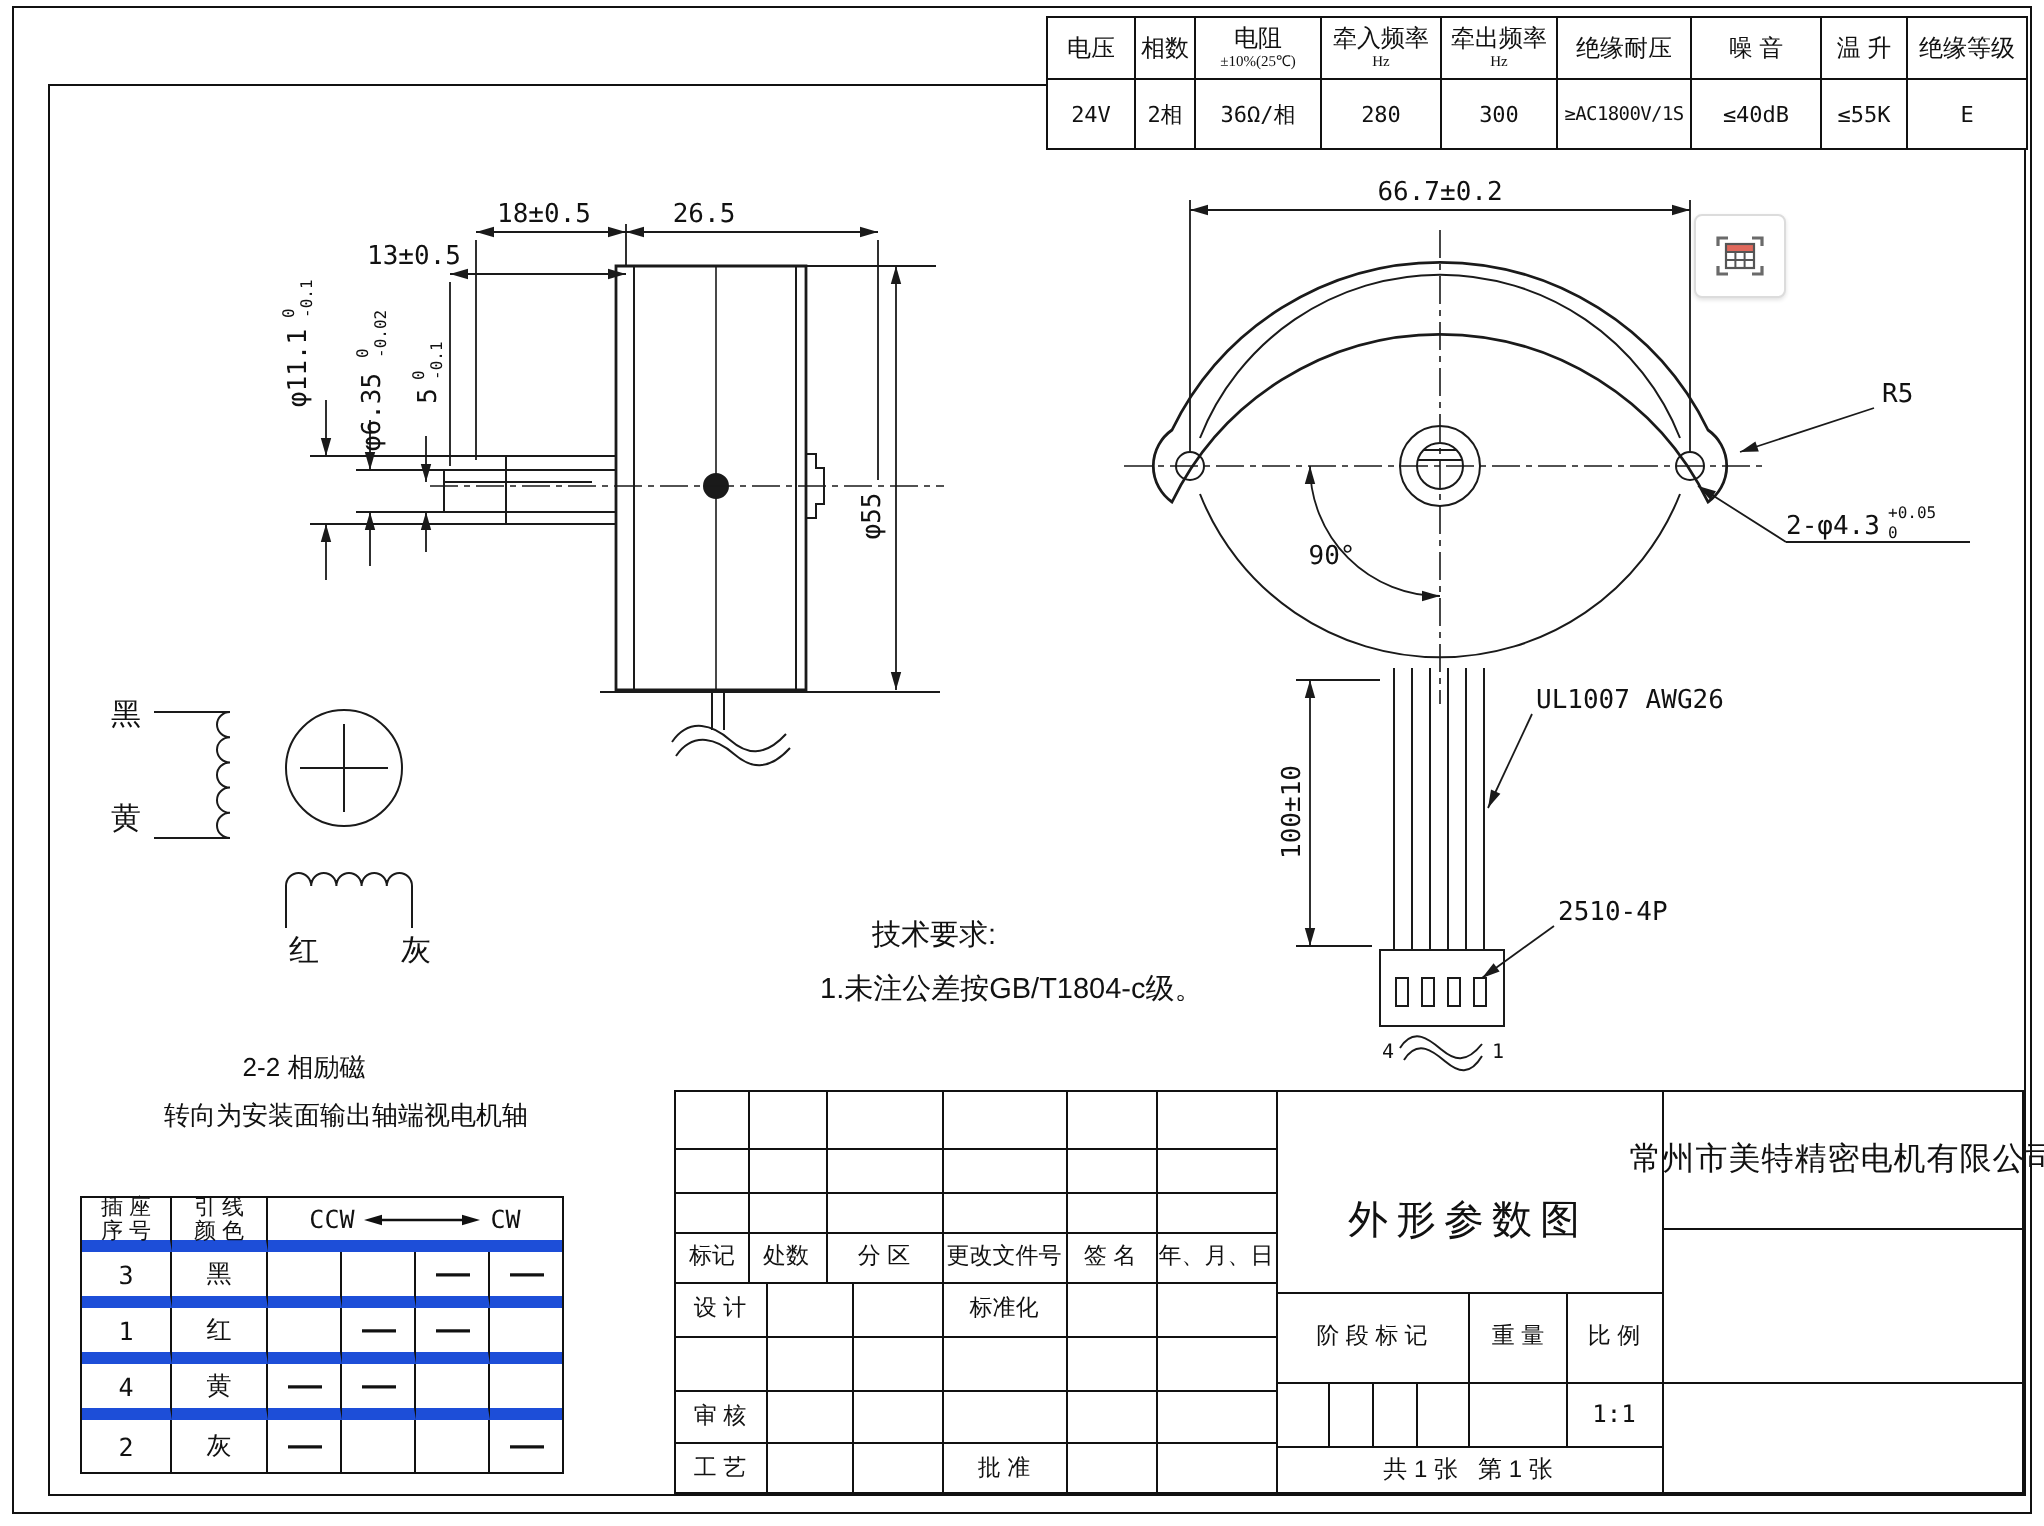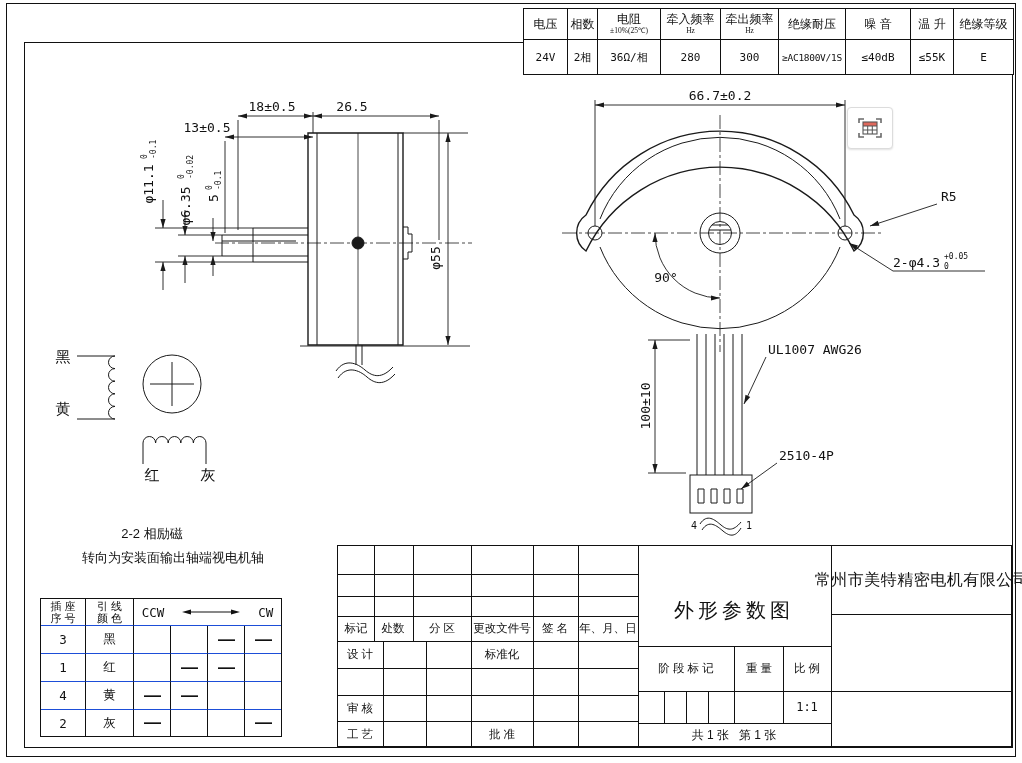--- a/index.html
+++ b/index.html
@@ -25,26 +25,26 @@
   .sp-cell.lastc{border-right:none;}
   .sp-sub{font-size:7.5px;line-height:9px;font-family:Liberation Serif, serif;}
   .sp-val{font-family:"DejaVu Sans Mono",monospace;font-size:11px;}
   .sp-val.tight{font-size:9.5px;letter-spacing:-0.3px;}
 
   
   .conn-table{position:absolute;left:40px;top:598px;width:242px;height:139px;background:#fff;
     border:1.5px solid #111;box-sizing:border-box;display:grid;
     grid-template-columns:45px 48px 37px 37px 37px auto;
     grid-template-rows:27px 28px 28px 28px auto;}
-  .ct-cell{border-right:1px solid #111;border-bottom:1px solid #1d4ed8;display:flex;
+  .ct-cell{border-right:1px solid #111;border-bottom:6px solid #1d4ed8;display:flex;
     align-items:center;justify-content:center;font-size:12.5px;text-align:center;}
   .ct-cell.lastc{border-right:none;}
   .ct-cell.lastr{border-bottom:none;}
   .ct-two{font-size:11px;line-height:12px;}
-  .ct-arrowcell{grid-column:3/7;gap:18px;}
+  .ct-arrowcell{grid-column:3/7;gap:5px;}
   .ct-num{font-family:"DejaVu Sans Mono",monospace;}
   .ct-dash{font-size:17px;font-weight:700;letter-spacing:-1px;}
 
   
   .tech-req{position:absolute;left:410px;top:455px;font-size:14.5px;line-height:27px;}
   .tech-req .t1{padding-left:26px;}
 
   
   .title-block{position:absolute;left:337px;top:545px;width:675px;height:202px;background:#fff;
     border:1.5px solid #111;box-sizing:border-box;}
@@ -257,20 +257,24 @@
         <span class="sp-val">≤40dB</span>
       </div>
     <div class="sp-cell">
         <span class="sp-val">≤55K</span>
       </div>
     <div class="sp-cell lastc">
         <span class="sp-val">E</span>
       </div>
   </div>
 
+  <div class="tech-req">
+    <div class="t1">技术要求:</div>
+    <div>1.未注公差按GB/T1804-c级。</div>
+  </div>
 
   <div class="conn-table">
     <div class="ct-cell ct-two">
       <div><span>插 座</span><br><span>序 号</span></div>
     </div>
     <div class="ct-cell ct-two">
       <div><span>引 线</span><br><span>颜 色</span></div>
     </div>
     <div class="ct-cell ct-arrowcell lastc">
       <span class="ct-num">CCW</span>

